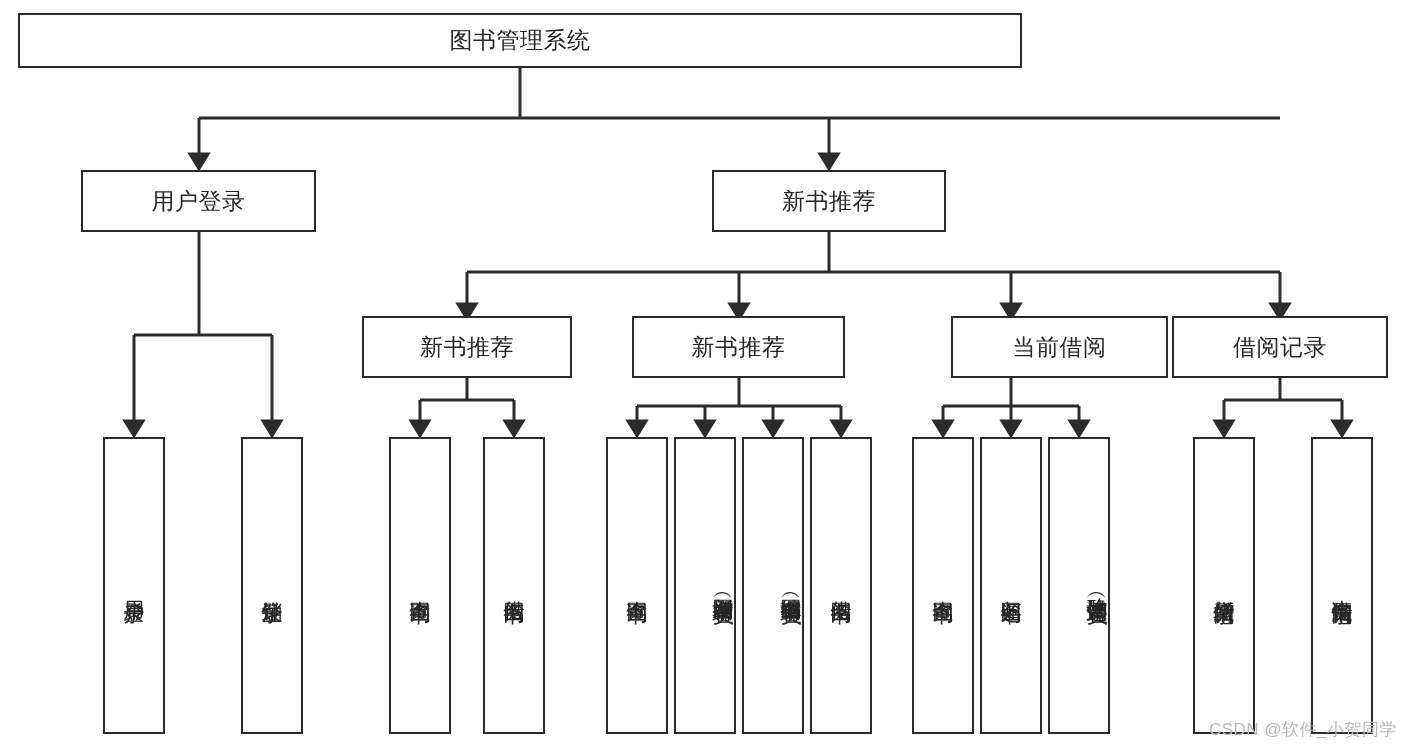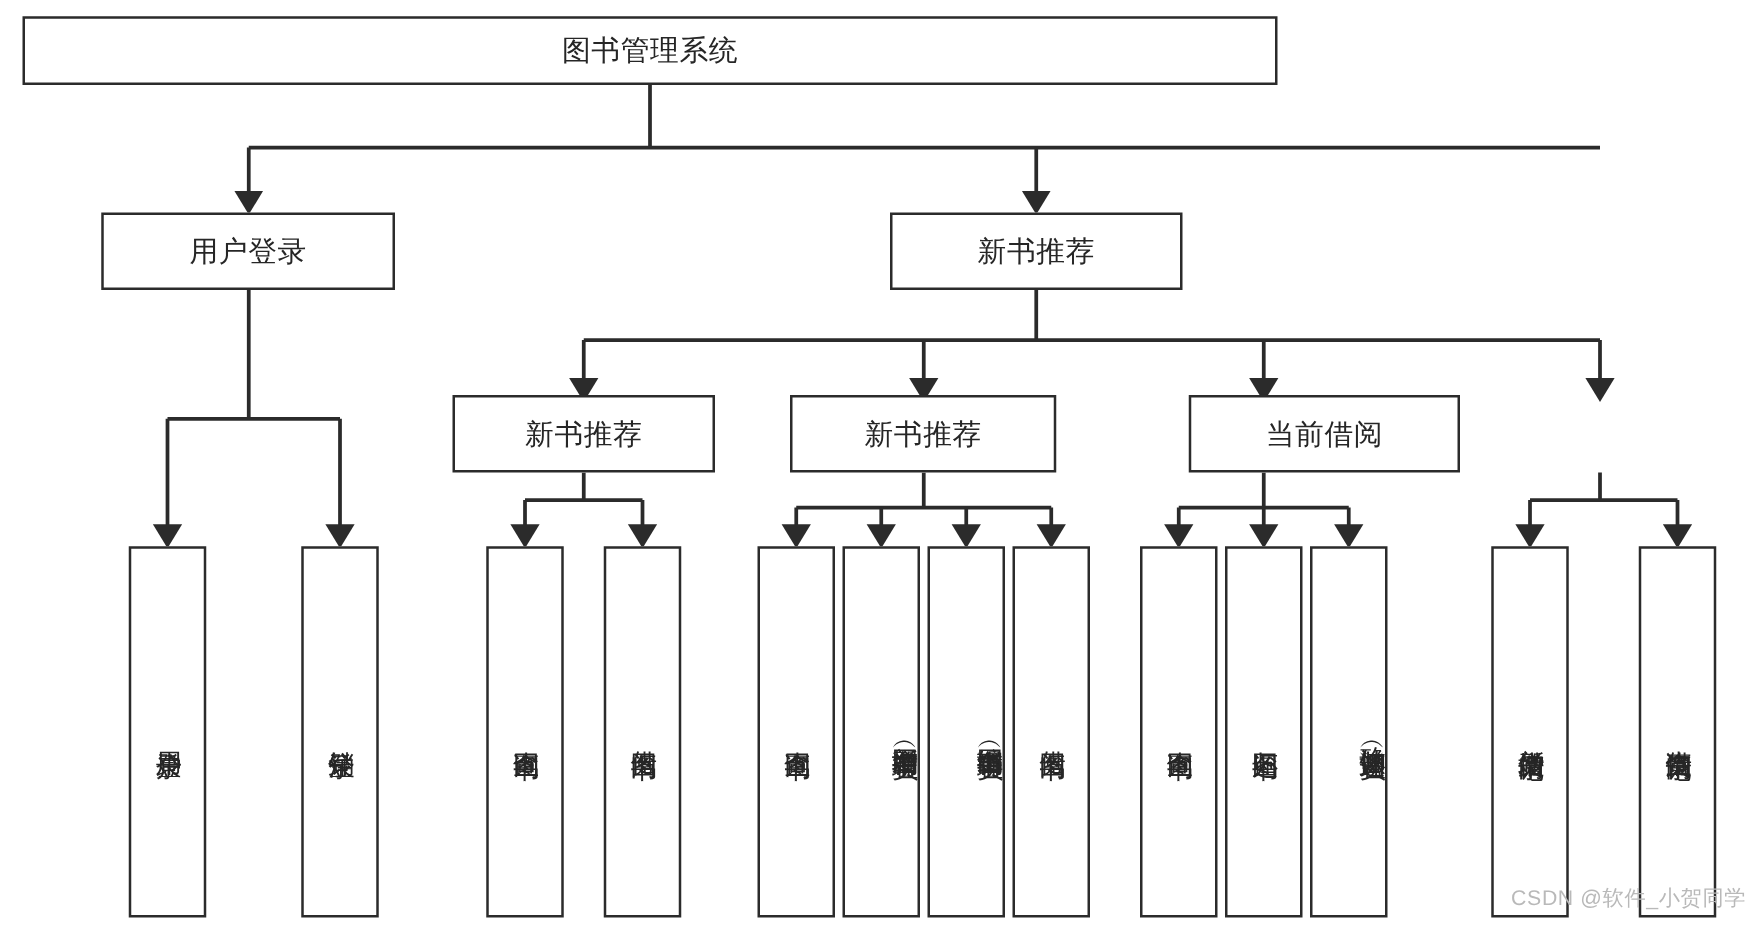--- a/index.html
+++ b/index.html
@@ -58,21 +58,21 @@
   .node-label {
     display: block;
     white-space: pre-line;
   }
   .node.vertical .node-label {
     white-space: nowrap;
   }
   #watermark {
     position: absolute;
     right: 8px;
-    bottom: 17px;
+    bottom: 6px;
     font-size: 17px;
     color: #b9b9b9;
     letter-spacing: 0.5px;
     user-select: none;
   }
 </style>
 </head>
 <body>
 
 <div id="diagram-root">
@@ -141,20 +141,23 @@
 
   <div class="node horizontal" style="left:362px; top:316px; width:210px; height:62px;">
     <span class="node-label">新书推荐</span>
   </div>
   <div class="node horizontal" style="left:632px; top:316px; width:213px; height:62px;">
     <span class="node-label">新书推荐</span>
   </div>
   <div class="node horizontal" style="left:903px; top:316px; width:217px; height:62px;margin-left:48px;">
     <span class="node-label">当前借阅</span>
   </div>
+  <div class="node horizontal" style="left:1172px; top:316px; width:216px; height:62px;">
+    <span class="node-label">借阅记录</span>
+  </div>
 
   <div class="node vertical" style="left:103px; top:437px; width:62px; height:297px; align-items:center;">
     <span class="node-label">用户登录</span>
   </div>
   <div class="node vertical" style="left:241px; top:437px; width:62px; height:297px; align-items:center;">
     <span class="node-label">注销登录</span>
   </div>
 
   <div class="node vertical" style="left:389px; top:437px; width:62px; height:297px; align-items:center;">
     <span class="node-label">查询图书</span>

